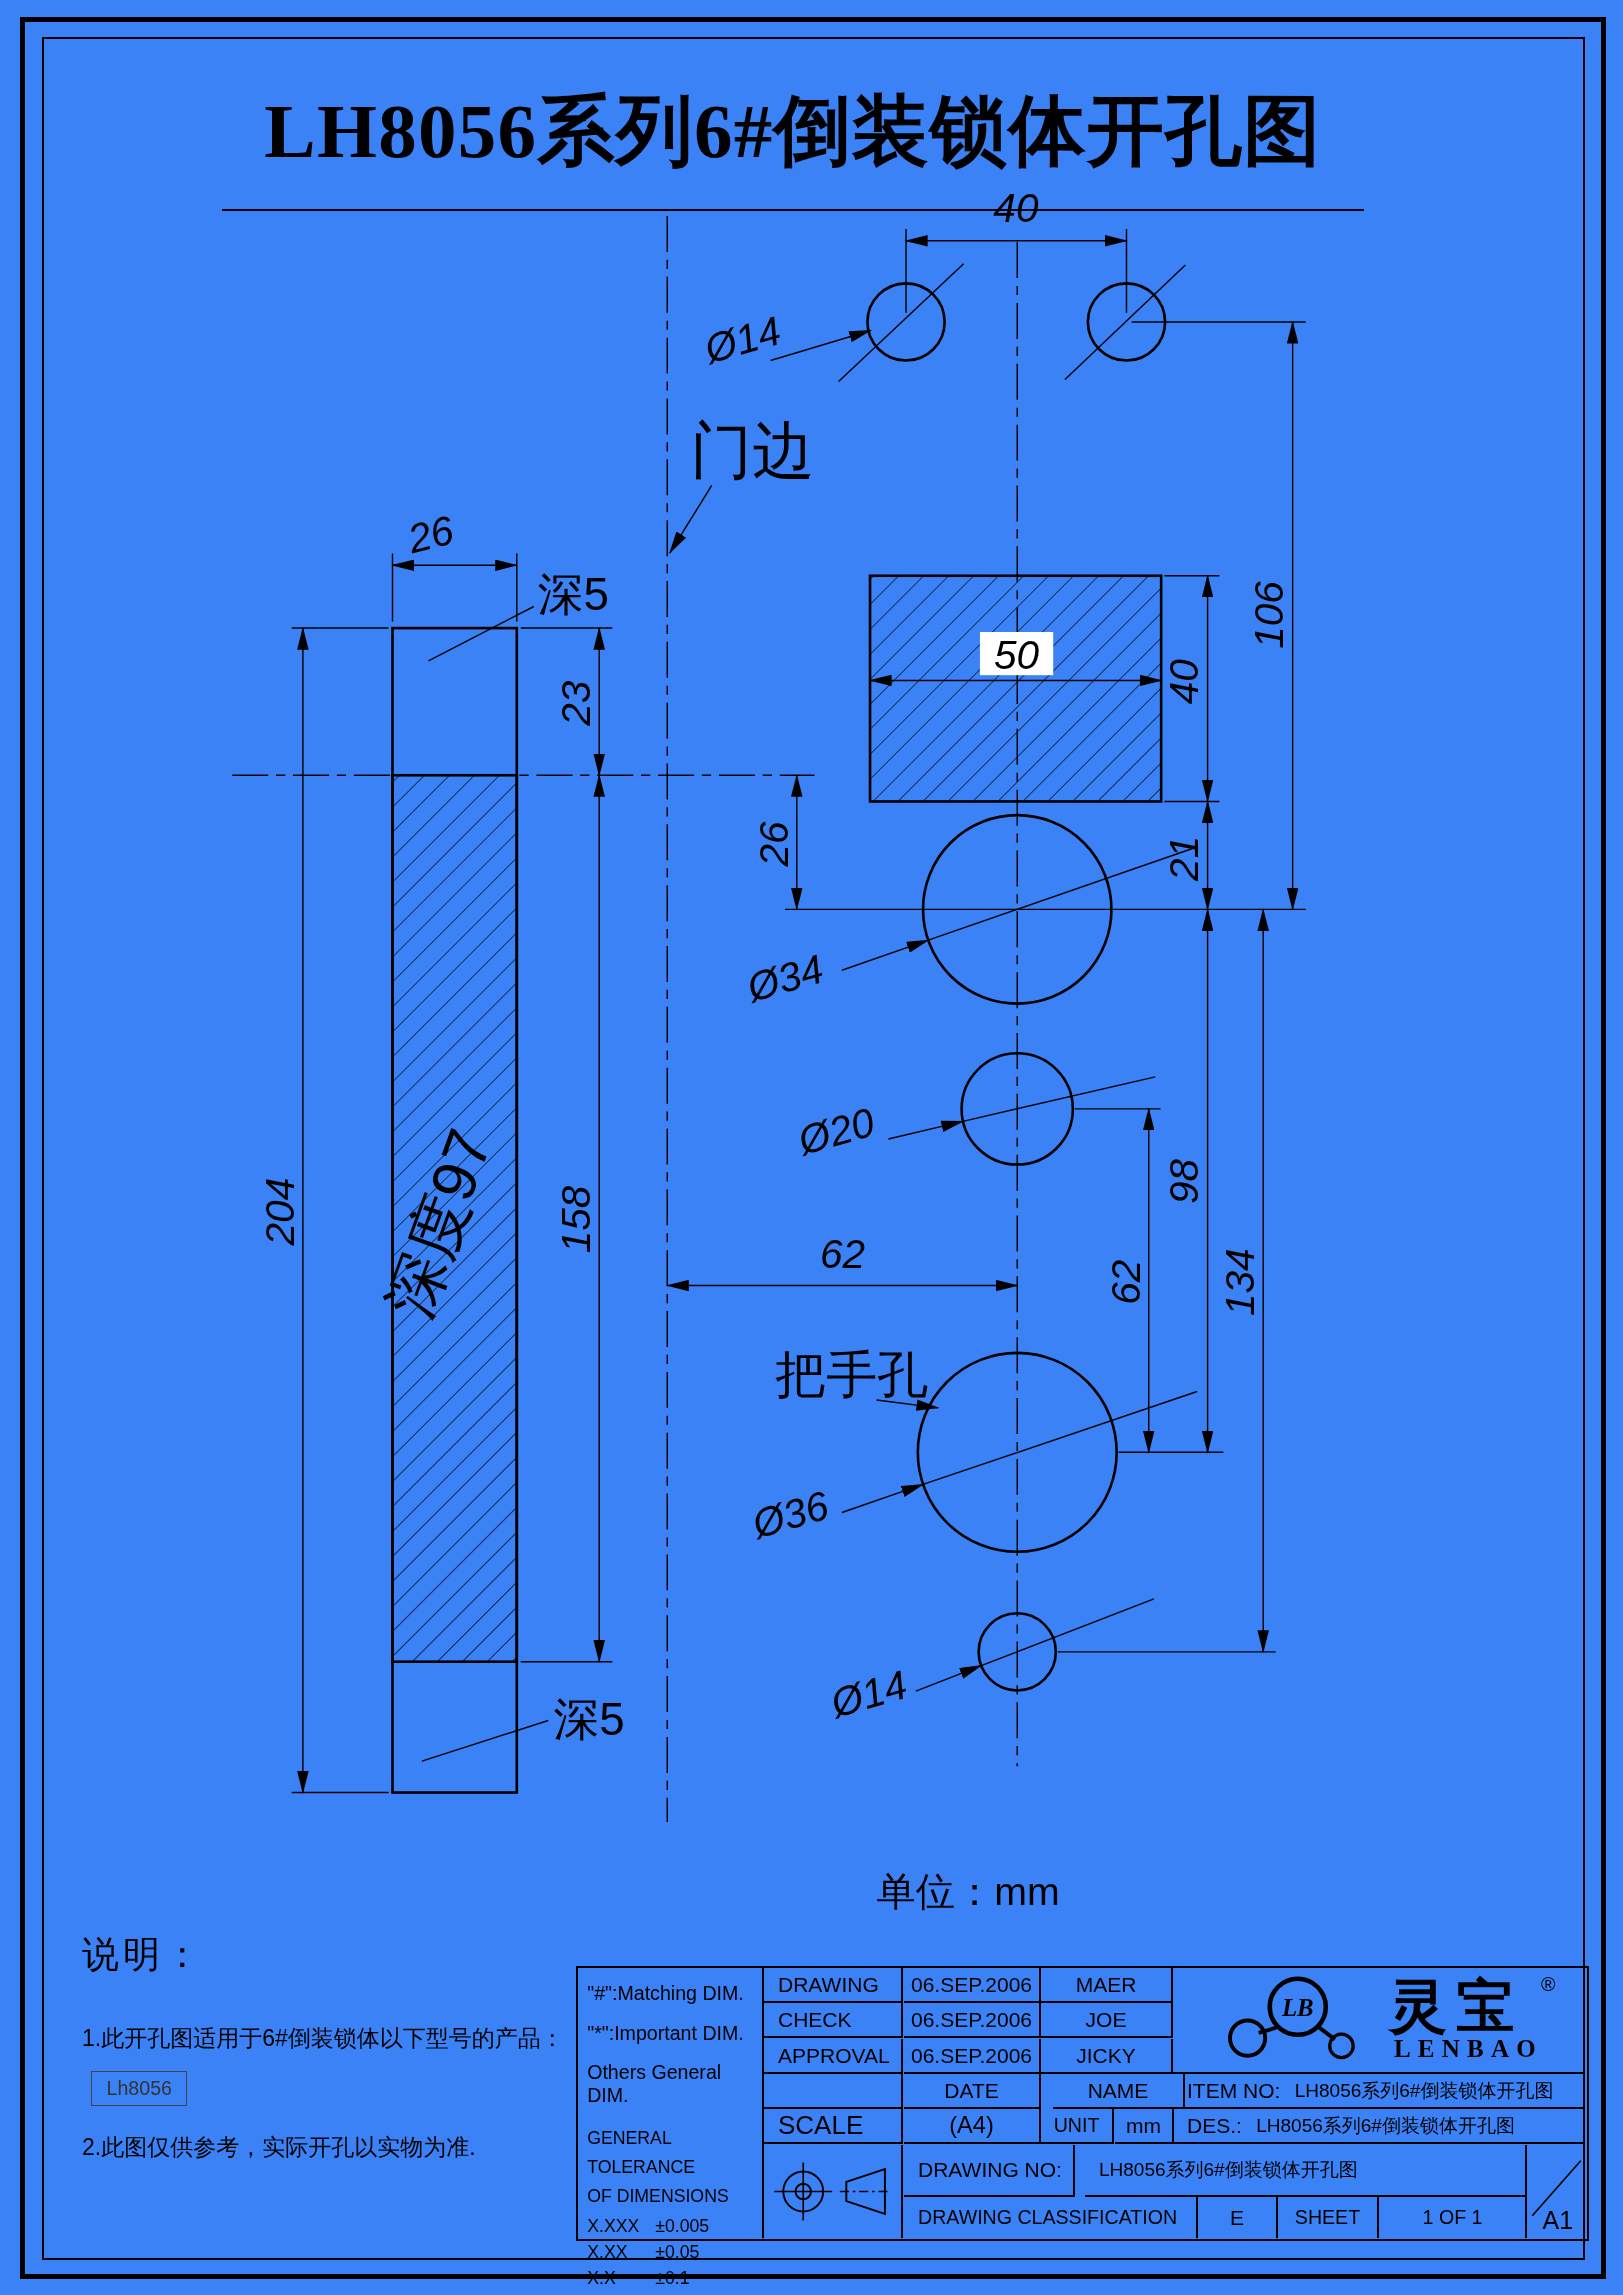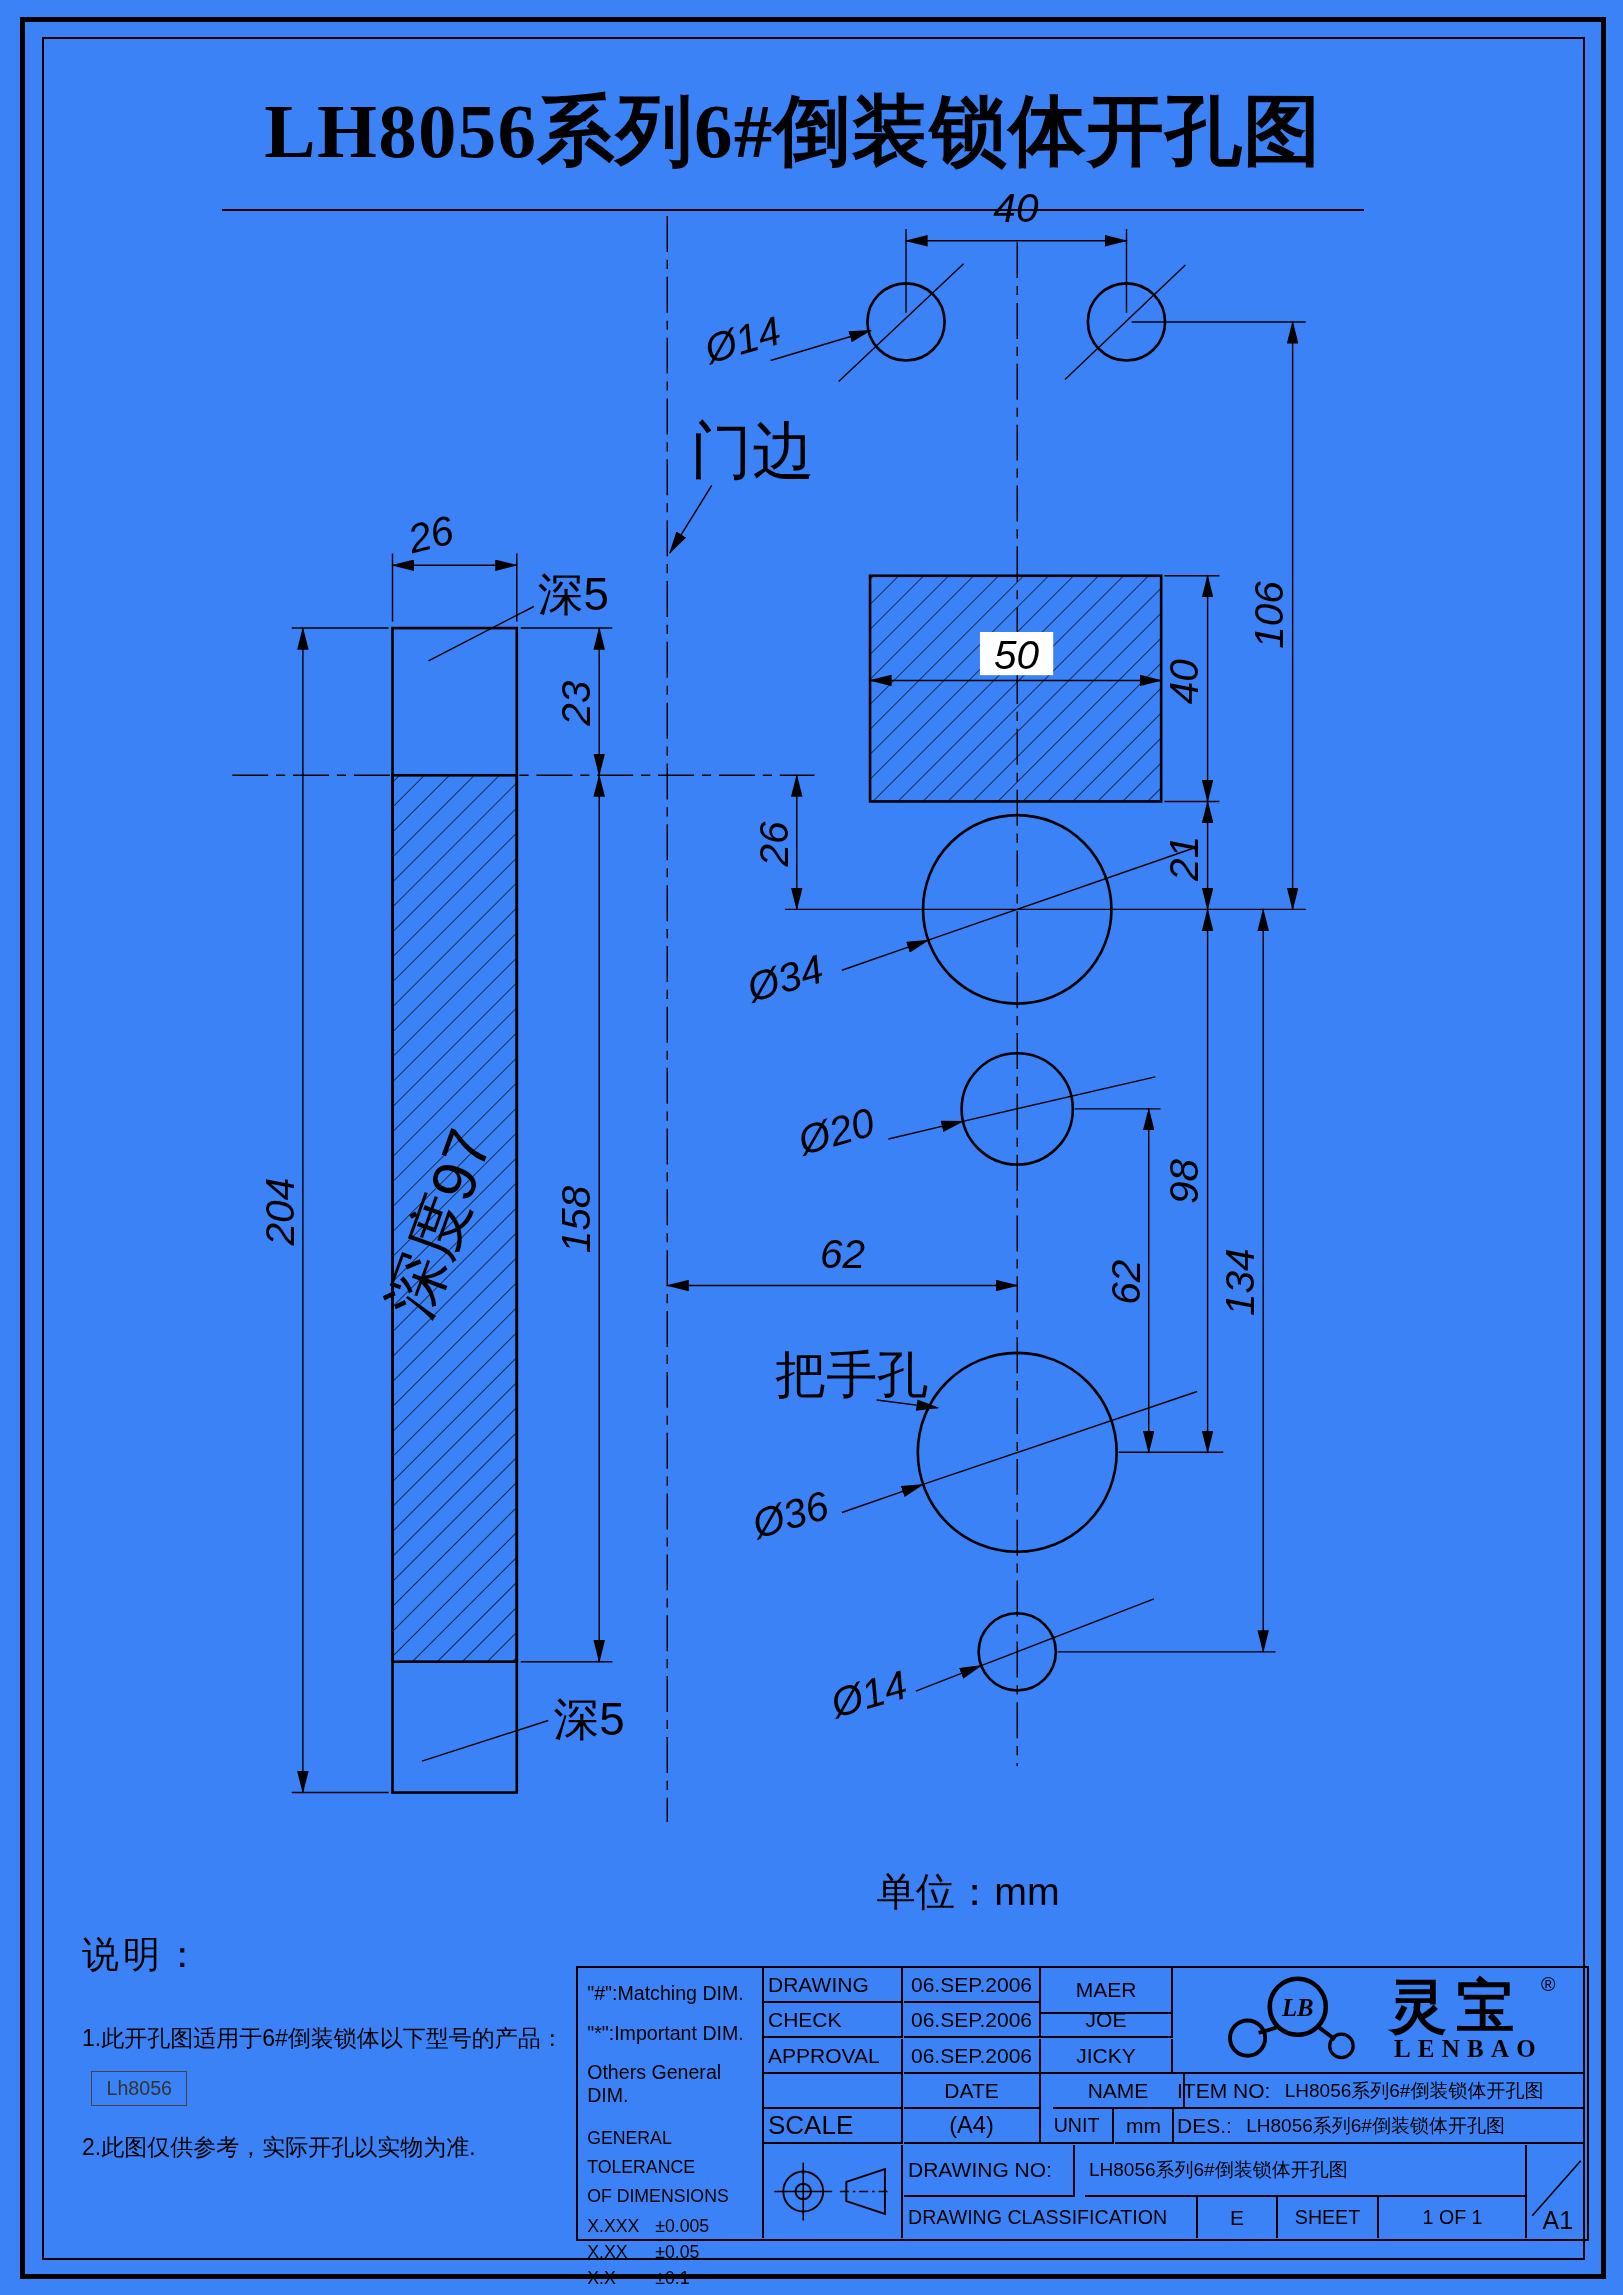--- a/index.html
+++ b/index.html
@@ -28,21 +28,21 @@
   .notes{position:absolute;left:82px;top:1930px;width:497px}
   .notes .heading{font-size:37px;font-weight:normal;letter-spacing:3.9px}
   .notes .line{font-size:23px;margin-top:43px}
   .notes .model-box{display:inline-block;margin:17px 0 0 9.2px;padding:5.2px 14.4px;border:1.3px solid #444;
     font-family:Liberation Sans, sans-serif;font-size:19.6px;color:#333}
   .notes .line2{font-size:23px;margin-top:26px}
 
   
   .tblock{position:absolute;left:576px;top:1966px;width:1013px;height:275px;border:2.6px solid #000}
   .cell{position:absolute;display:flex;align-items:center;justify-content:center;font-size:21px;white-space:nowrap;overflow:hidden}
-  .cell.left{justify-content:flex-start;padding-left:4px}
+  .cell.left{justify-content:flex-start;padding-left:14px}
   .br{border-right:2px solid #000}
   .bb{border-bottom:2px solid #000}
 
   .legend{position:absolute;left:0;top:0;width:186px;height:270px;border-right:2px solid #000;padding:14.4px 0 0 9.2px}
   .lg1{font-size:19.6px;margin-bottom:16.4px}
   .lg2{font-size:17.7px;line-height:29px}
   .lg3{font-size:17.7px;margin-top:5.2px}
   .tdim{display:inline-block;width:68px}
 
   .logo-cell{position:absolute;left:595px;top:0;width:412px;height:106px;border-bottom:2px solid #000}
@@ -253,21 +253,21 @@
       <div class="lg1">Others General DIM.</div>
       <div class="lg2">GENERAL TOLERANCE</div>
       <div class="lg2">OF DIMENSIONS</div>
       <div class="lg3"><span class="tdim">X.XXX</span><span>±0.005</span></div>
       <div class="lg3"><span class="tdim">X.XX</span><span>±0.05</span></div>
       <div class="lg3"><span class="tdim">X.X</span><span>±0.1</span></div>
     </div>
 
     <div class="cell left br bb" style="left:186px;top:0;width:139px;height:35px">DRAWING</div>
     <div class="cell br bb" style="left:326px;top:0;width:137px;height:35px">06.SEP.2006</div>
-    <div class="cell br bb" style="left:463px;top:0;width:132px;height:46px">MAER</div>
+    <div class="cell br bb" style="left:463px;top:0;width:132px;height:35px">MAER</div>
 
     <div class="cell left br bb" style="left:186px;top:35px;width:139px;height:35px">CHECK</div>
     <div class="cell br bb" style="left:326px;top:35px;width:137px;height:35px">06.SEP.2006</div>
     <div class="cell br bb" style="left:463px;top:35px;width:132px;height:35px">JOE</div>
 
     <div class="cell left br bb" style="left:186px;top:71px;width:139px;height:35px">APPROVAL</div>
     <div class="cell br bb" style="left:326px;top:71px;width:137px;height:35px">06.SEP.2006</div>
     <div class="cell br bb" style="left:463px;top:71px;width:132px;height:35px">JICKY</div>
 
     <div class="cell br bb" style="left:186px;top:106px;width:139px;height:35px"></div>

